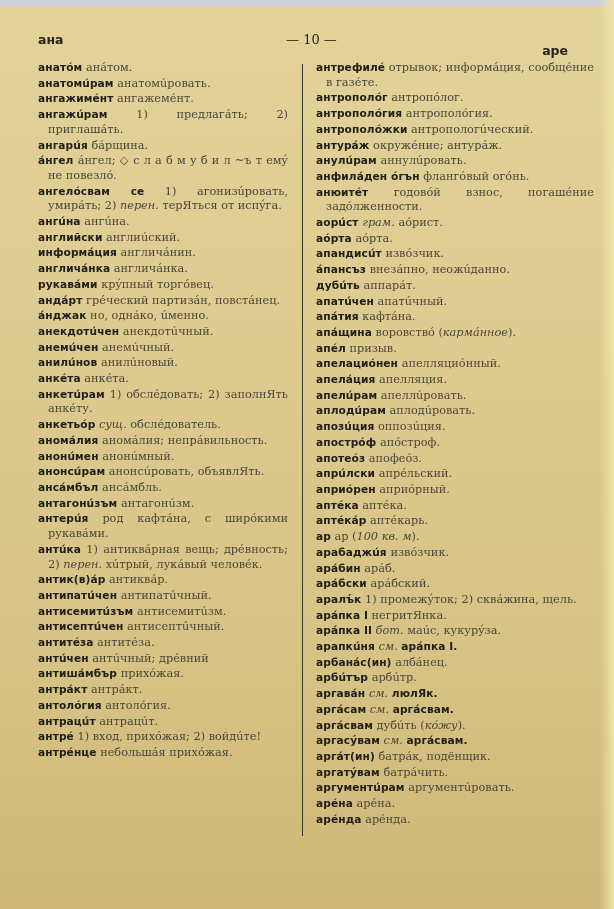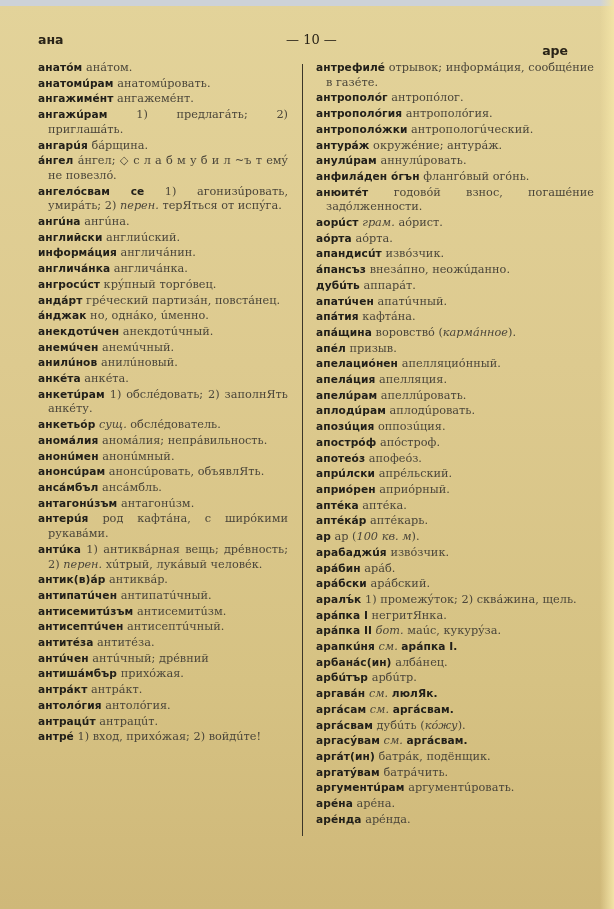--- a/index.html
+++ b/index.html
@@ -61,21 +61,21 @@
       <p class="entry"><span class="hw">анатомúрам</span> <span class="tr">анатомúровать.</span></p>
       <p class="entry"><span class="hw">ангажимéнт</span> <span class="tr">ангажемéнт.</span></p>
       <p class="entry"><span class="hw">ангажúрам</span> <span class="tr">1) предлагáть; 2) приглашáть.</span></p>
       <p class="entry"><span class="hw">ангарúя</span> <span class="tr">бáрщина.</span></p>
       <p class="entry"><span class="hw">áнгел</span> <span class="tr">áнгел; ◇ с л а б  м у  б и л  ~ъ т  емý не повезлó.</span></p>
       <p class="entry"><span class="hw">ангелóсвам се</span> <span class="tr">1) агонизúровать, умирáть; 2) </span><span class="tr it">перен.</span><span class="tr"> терЯться от испýга.</span></p>
       <p class="entry"><span class="hw">ангúна</span> <span class="tr">ангúна.</span></p>
       <p class="entry"><span class="hw">английски</span> <span class="tr">англиúский.</span></p>
       <p class="entry"><span class="hw">информáция</span> <span class="tr">англичáнин.</span></p>
       <p class="entry"><span class="hw">англичáнка</span> <span class="tr">англичáнка.</span></p>
-      <p class="entry"><span class="hw">ангросúст</span> <span class="tr">крýпный торгóвец.</span></p>
+      <p class="entry"><span class="hw">рукавáми</span> <span class="tr">крýпный торгóвец.</span></p>
       <p class="entry"><span class="hw">андáрт</span> <span class="tr">грéческий партизáн, повстáнец.</span></p>
       <p class="entry"><span class="hw">áнджак</span> <span class="tr">но, однáко, úменно.</span></p>
       <p class="entry"><span class="hw">анекдотúчен</span> <span class="tr">анекдотúчный.</span></p>
       <p class="entry"><span class="hw">анемúчен</span> <span class="tr">анемúчный.</span></p>
       <p class="entry"><span class="hw">анилúнов</span> <span class="tr">анилúновый.</span></p>
       <p class="entry"><span class="hw">анкéта</span> <span class="tr">анкéта.</span></p>
       <p class="entry"><span class="hw">анкетúрам</span> <span class="tr">1) обслéдовать; 2) заполнЯть анкéту.</span></p>
       <p class="entry"><span class="hw">анкетьóр</span> <span class="tr it">сущ.</span><span class="tr"> обслéдователь.</span></p>
       <p class="entry"><span class="hw">аномáлия</span> <span class="tr">аномáлия; непрáвильность.</span></p>
       <p class="entry"><span class="hw">анонúмен</span> <span class="tr">анонúмный.</span></p>
@@ -88,20 +88,21 @@
       <p class="entry"><span class="hw">антипатúчен</span> <span class="tr">антипатúчный.</span></p>
       <p class="entry"><span class="hw">антисемитúзъм</span> <span class="tr">антисемитúзм.</span></p>
       <p class="entry"><span class="hw">антисептúчен</span> <span class="tr">антисептúчный.</span></p>
       <p class="entry"><span class="hw">антитéза</span> <span class="tr">антитéза.</span></p>
       <p class="entry"><span class="hw">антúчен</span> <span class="tr">антúчный; дрéвний</span></p>
       <p class="entry"><span class="hw">антишáмбър</span> <span class="tr">прихóжая.</span></p>
       <p class="entry"><span class="hw">антрáкт</span> <span class="tr">антрáкт.</span></p>
       <p class="entry"><span class="hw">антолóгия</span> <span class="tr">антолóгия.</span></p>
       <p class="entry"><span class="hw">антрацúт</span> <span class="tr">антрацúт.</span></p>
       <p class="entry"><span class="hw">антрé</span> <span class="tr">1) вход, прихóжая; 2) войдúте!</span></p>
+      <p class="entry"><span class="hw">антрéнце</span> <span class="tr">небольшáя прихóжая.</span></p>
     </div>
   <div class="divider"></div>
   <div class="col right" id="col-right">
       <p class="entry"><span class="hw">антрефилé</span> <span class="tr">отрывок; информáция, сообщéние в газéте.</span></p>
       <p class="entry"><span class="hw">антрополóг</span> <span class="tr">антропóлог.</span></p>
       <p class="entry"><span class="hw">антрополóгия</span> <span class="tr">антрополóгия.</span></p>
       <p class="entry"><span class="hw">антрополóжки</span> <span class="tr">антропологúческий.</span></p>
       <p class="entry"><span class="hw">антурáж</span> <span class="tr">окружéние; антурáж.</span></p>
       <p class="entry"><span class="hw">анулúрам</span> <span class="tr">аннулúровать.</span></p>
       <p class="entry"><span class="hw">анфилáден óгън</span> <span class="tr">флангóвый огóнь.</span></p>

